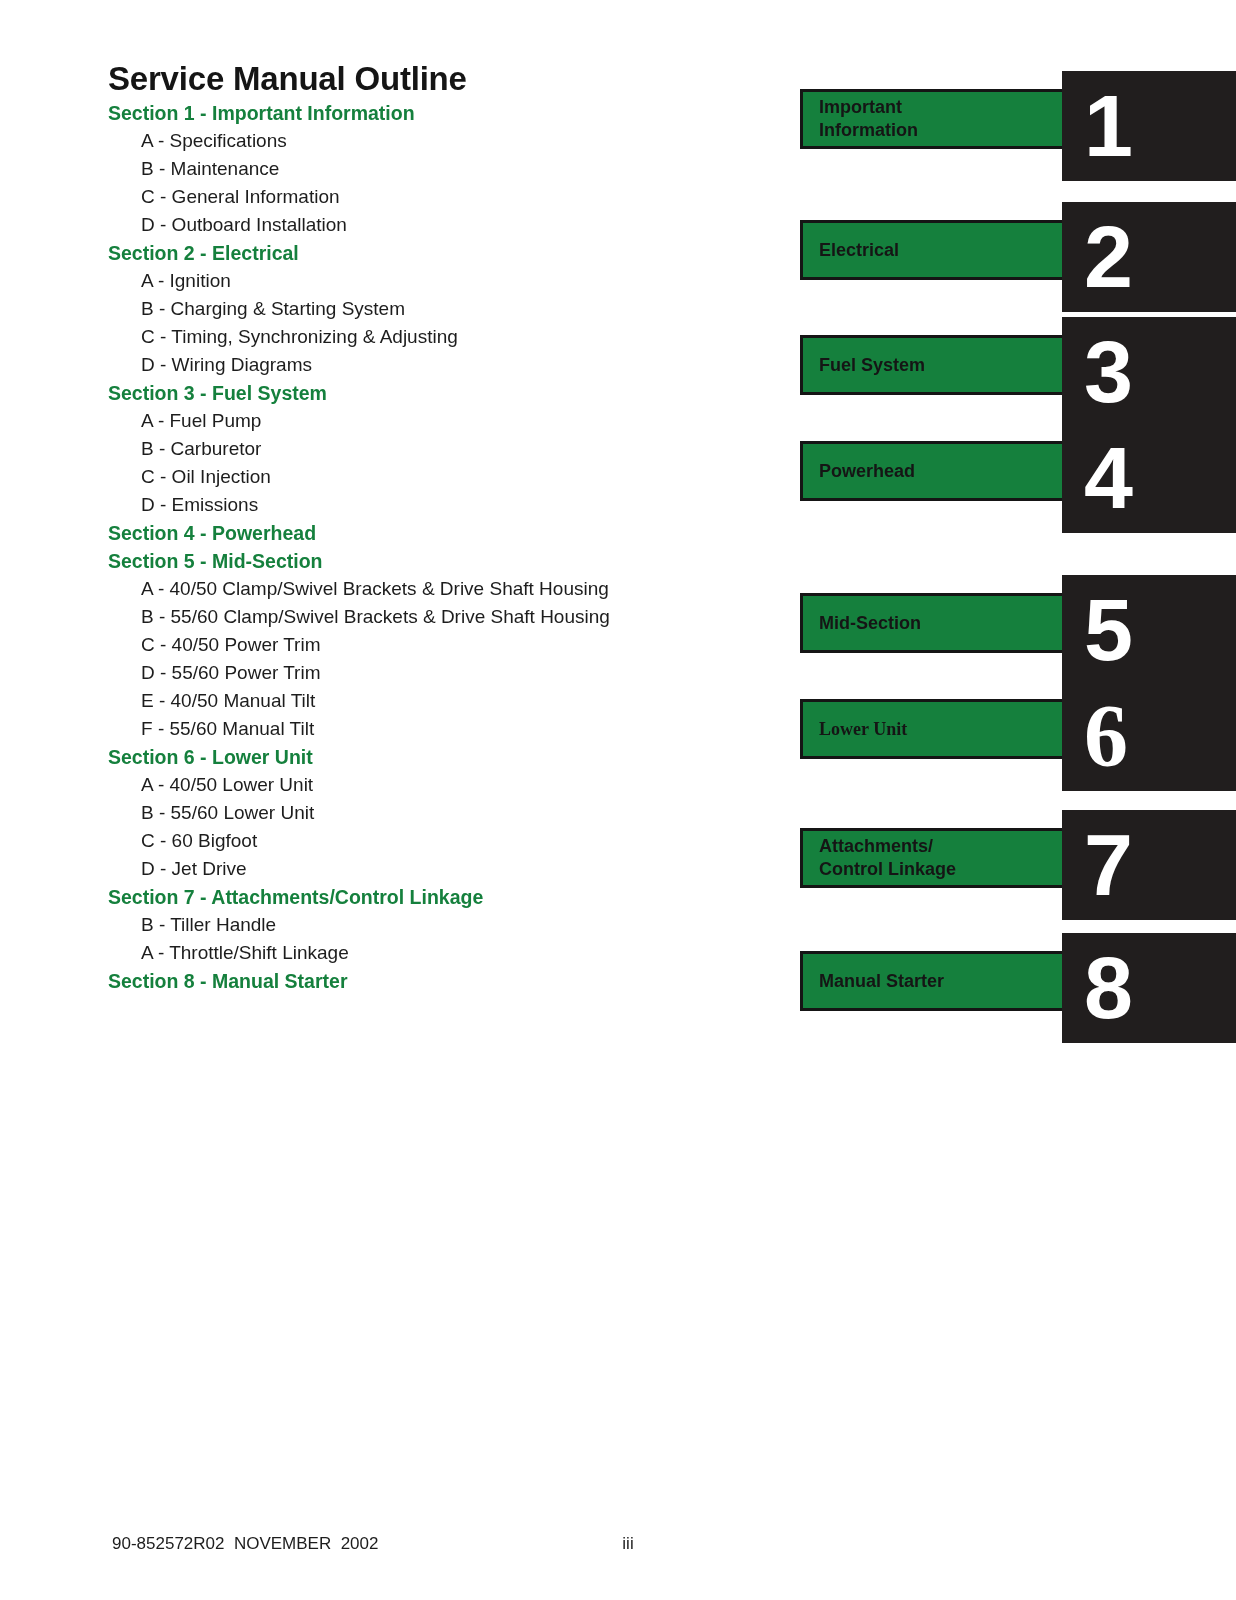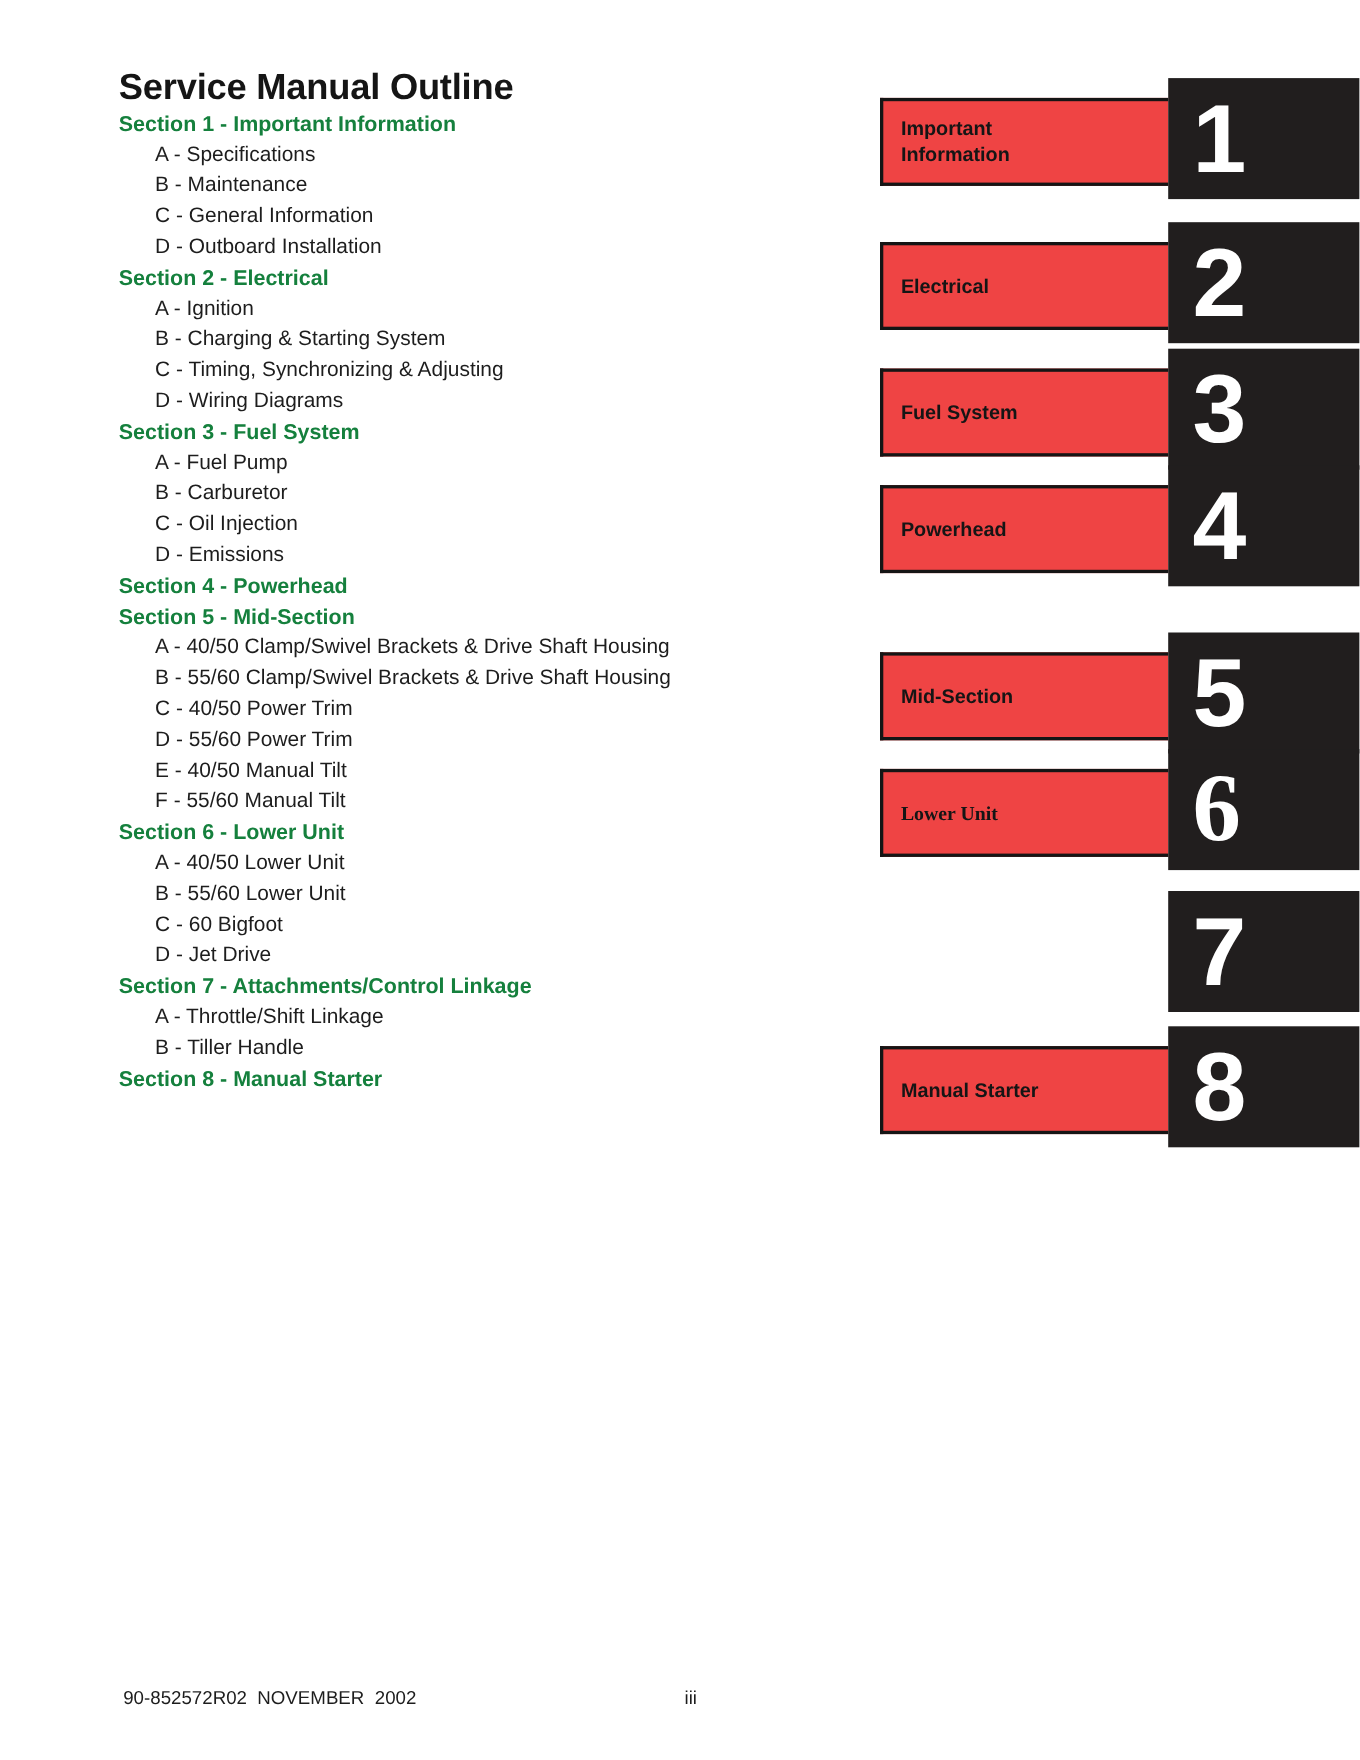--- a/index.html
+++ b/index.html
@@ -74,24 +74,24 @@
     position: absolute;
     left: 800px;
     width: 436px;
     height: 124px;
   }
   .tab-label-box {
     position: absolute;
     left: 0;
     top: 27px;
     width: 262px;
-    height: 80px;
+    height: 60px;
     border: 3px solid #151515;
     border-right: none;
-    background: #ef4444;
+    background: #15803d;
     box-sizing: border-box;
     display: flex;
     align-items: center;
   }
   .tab-label {
     font-size: 18px;
     font-weight: bold;
     line-height: 23px;
     color: #151515;
     padding-left: 16px;
@@ -197,22 +197,22 @@
           <ul class="sub-list">
             <li class="sub-item">A - 40/50 Lower Unit</li>
             <li class="sub-item">B - 55/60 Lower Unit</li>
             <li class="sub-item">C - 60 Bigfoot</li>
             <li class="sub-item">D - Jet Drive</li>
           </ul>
         </div>
         <div class="section-block">
           <div class="section-heading">Section 7 - Attachments/Control Linkage</div>
           <ul class="sub-list">
+            <li class="sub-item">B - Tiller Handle</li>
             <li class="sub-item">A - Throttle/Shift Linkage</li>
-            <li class="sub-item">B - Tiller Handle</li>
           </ul>
         </div>
         <div class="section-block">
           <div class="section-heading">Section 8 - Manual Starter</div>
         </div>
       </div>
   </div>
 
   <div id="tab-strip">
       <div class="tab" style="top: 62px;">
@@ -258,20 +258,24 @@
       </div>
       <div class="tab" style="top: 672px; font-family: Liberation Serif, serif;">
         <div class="tab-label-box">
           <div class="tab-label">Lower Unit</div>
         </div>
         <div class="tab-number-block">
           <div class="tab-number">6</div>
         </div>
       </div>
       <div class="tab" style="top: 801.2px;">
+        <div class="tab-label-box">
+          <div class="tab-label">Attachments/
+Control Linkage</div>
+        </div>
         <div class="tab-number-block">
           <div class="tab-number">7</div>
         </div>
       </div>
       <div class="tab" style="top: 924.4px;">
         <div class="tab-label-box">
           <div class="tab-label">Manual Starter</div>
         </div>
         <div class="tab-number-block">
           <div class="tab-number">8</div>

